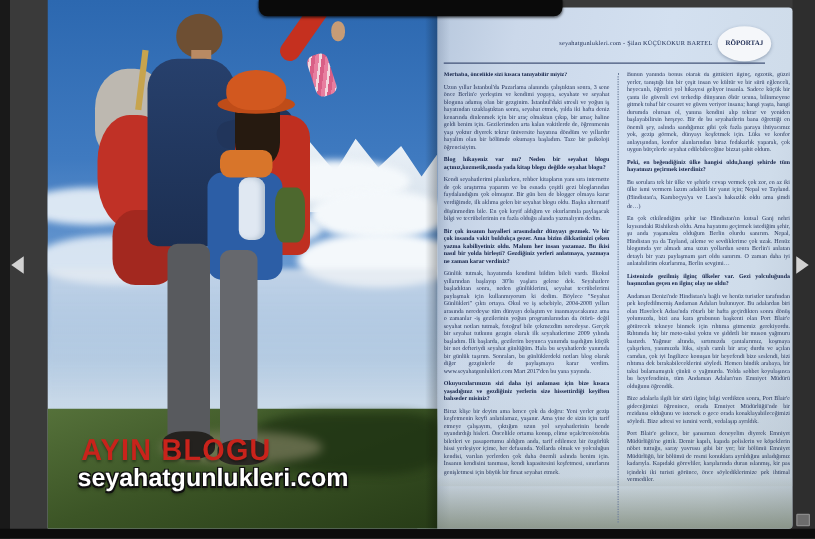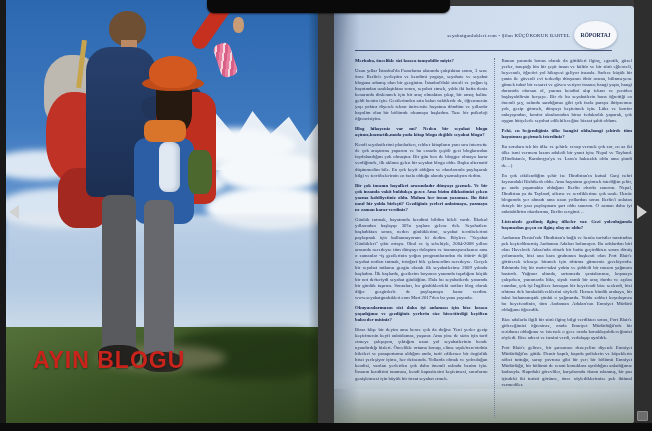--- a/index.html
+++ b/index.html
@@ -13,21 +13,21 @@
                 border-radius:0 0 7px 7px;z-index:40;box-shadow:0 1px 2px rgba(0,0,0,.55);}
   .nav-arrow{position:absolute;width:0;height:0;z-index:45;cursor:pointer;}
   .nav-prev{left:9px;top:205px;border-top:7px solid transparent;border-bottom:7px solid transparent;
             border-right:10px solid #d2d2d2;}
   .nav-next{left:637px;top:205px;border-top:7px solid transparent;border-bottom:7px solid transparent;
             border-left:10px solid #d2d2d2;}
   .fs-icon{position:absolute;left:637px;top:411px;width:9px;height:8px;background:#777;
            border:1px solid #9c9c9c;border-radius:1px;z-index:45;opacity:.85;}
 
   
-  .page-left{position:absolute;left:6px;top:0;width:312px;height:423px;overflow:hidden;z-index:5;}
+  .page-left{position:absolute;left:38px;top:0;width:312px;height:423px;overflow:hidden;z-index:5;}
   .sky{position:absolute;inset:0;background:linear-gradient(#2c68b0 0%,#3f7ac0 30%,#6d9cd2 52%,
        #a9c6e4 66%,#cfdfee 76%,#c4d4e4 100%);}
   .peaks{position:absolute;left:130px;top:98px;width:182px;height:72px;background:linear-gradient(#f6f9fc,#dde6ee);
          clip-path:polygon(0 78%,8% 48%,16% 66%,25% 30%,34% 58%,44% 22%,55% 55%,64% 18%,74% 50%,84% 26%,93% 60%,100% 35%,100% 100%,0 100%);opacity:.96;}
   .cloud{position:absolute;background:#f4f8fb;border-radius:50%;filter:blur(3px);}
   .c1{left:170px;top:128px;width:120px;height:34px;}
   .c2{left:210px;top:152px;width:110px;height:40px;}
   .c3{left:120px;top:168px;width:100px;height:30px;opacity:.9;}
   .c4{left:-20px;top:150px;width:110px;height:30px;opacity:.85;}
   .c5{left:-10px;top:188px;width:130px;height:40px;opacity:.8;}
@@ -150,20 +150,21 @@
     <div class="w-strap"></div>
     <div class="bottle"></div>
     <div class="olive"></div>
     <div class="leg1"></div>
     <div class="leg2"></div>
     <div class="boot1"></div>
     <div class="boot2"></div>
     <div class="lp-shade"></div>
 
     <div class="ayin-title">AYIN BLOGU</div>
+    <div class="site-url">seyahatgunlukleri.com</div>
   </div>
 
   <div class="page-right">
     <div class="spine"></div>
     <div class="rp-mist"></div>
     <div class="rp-land"></div>
 
     <div class="byline">seyahatgunlukleri.com - Şilan KÜÇÜKOKUR BARTEL</div>
     <div class="badge">RÖPORTAJ</div>
     <div class="rule"></div>

